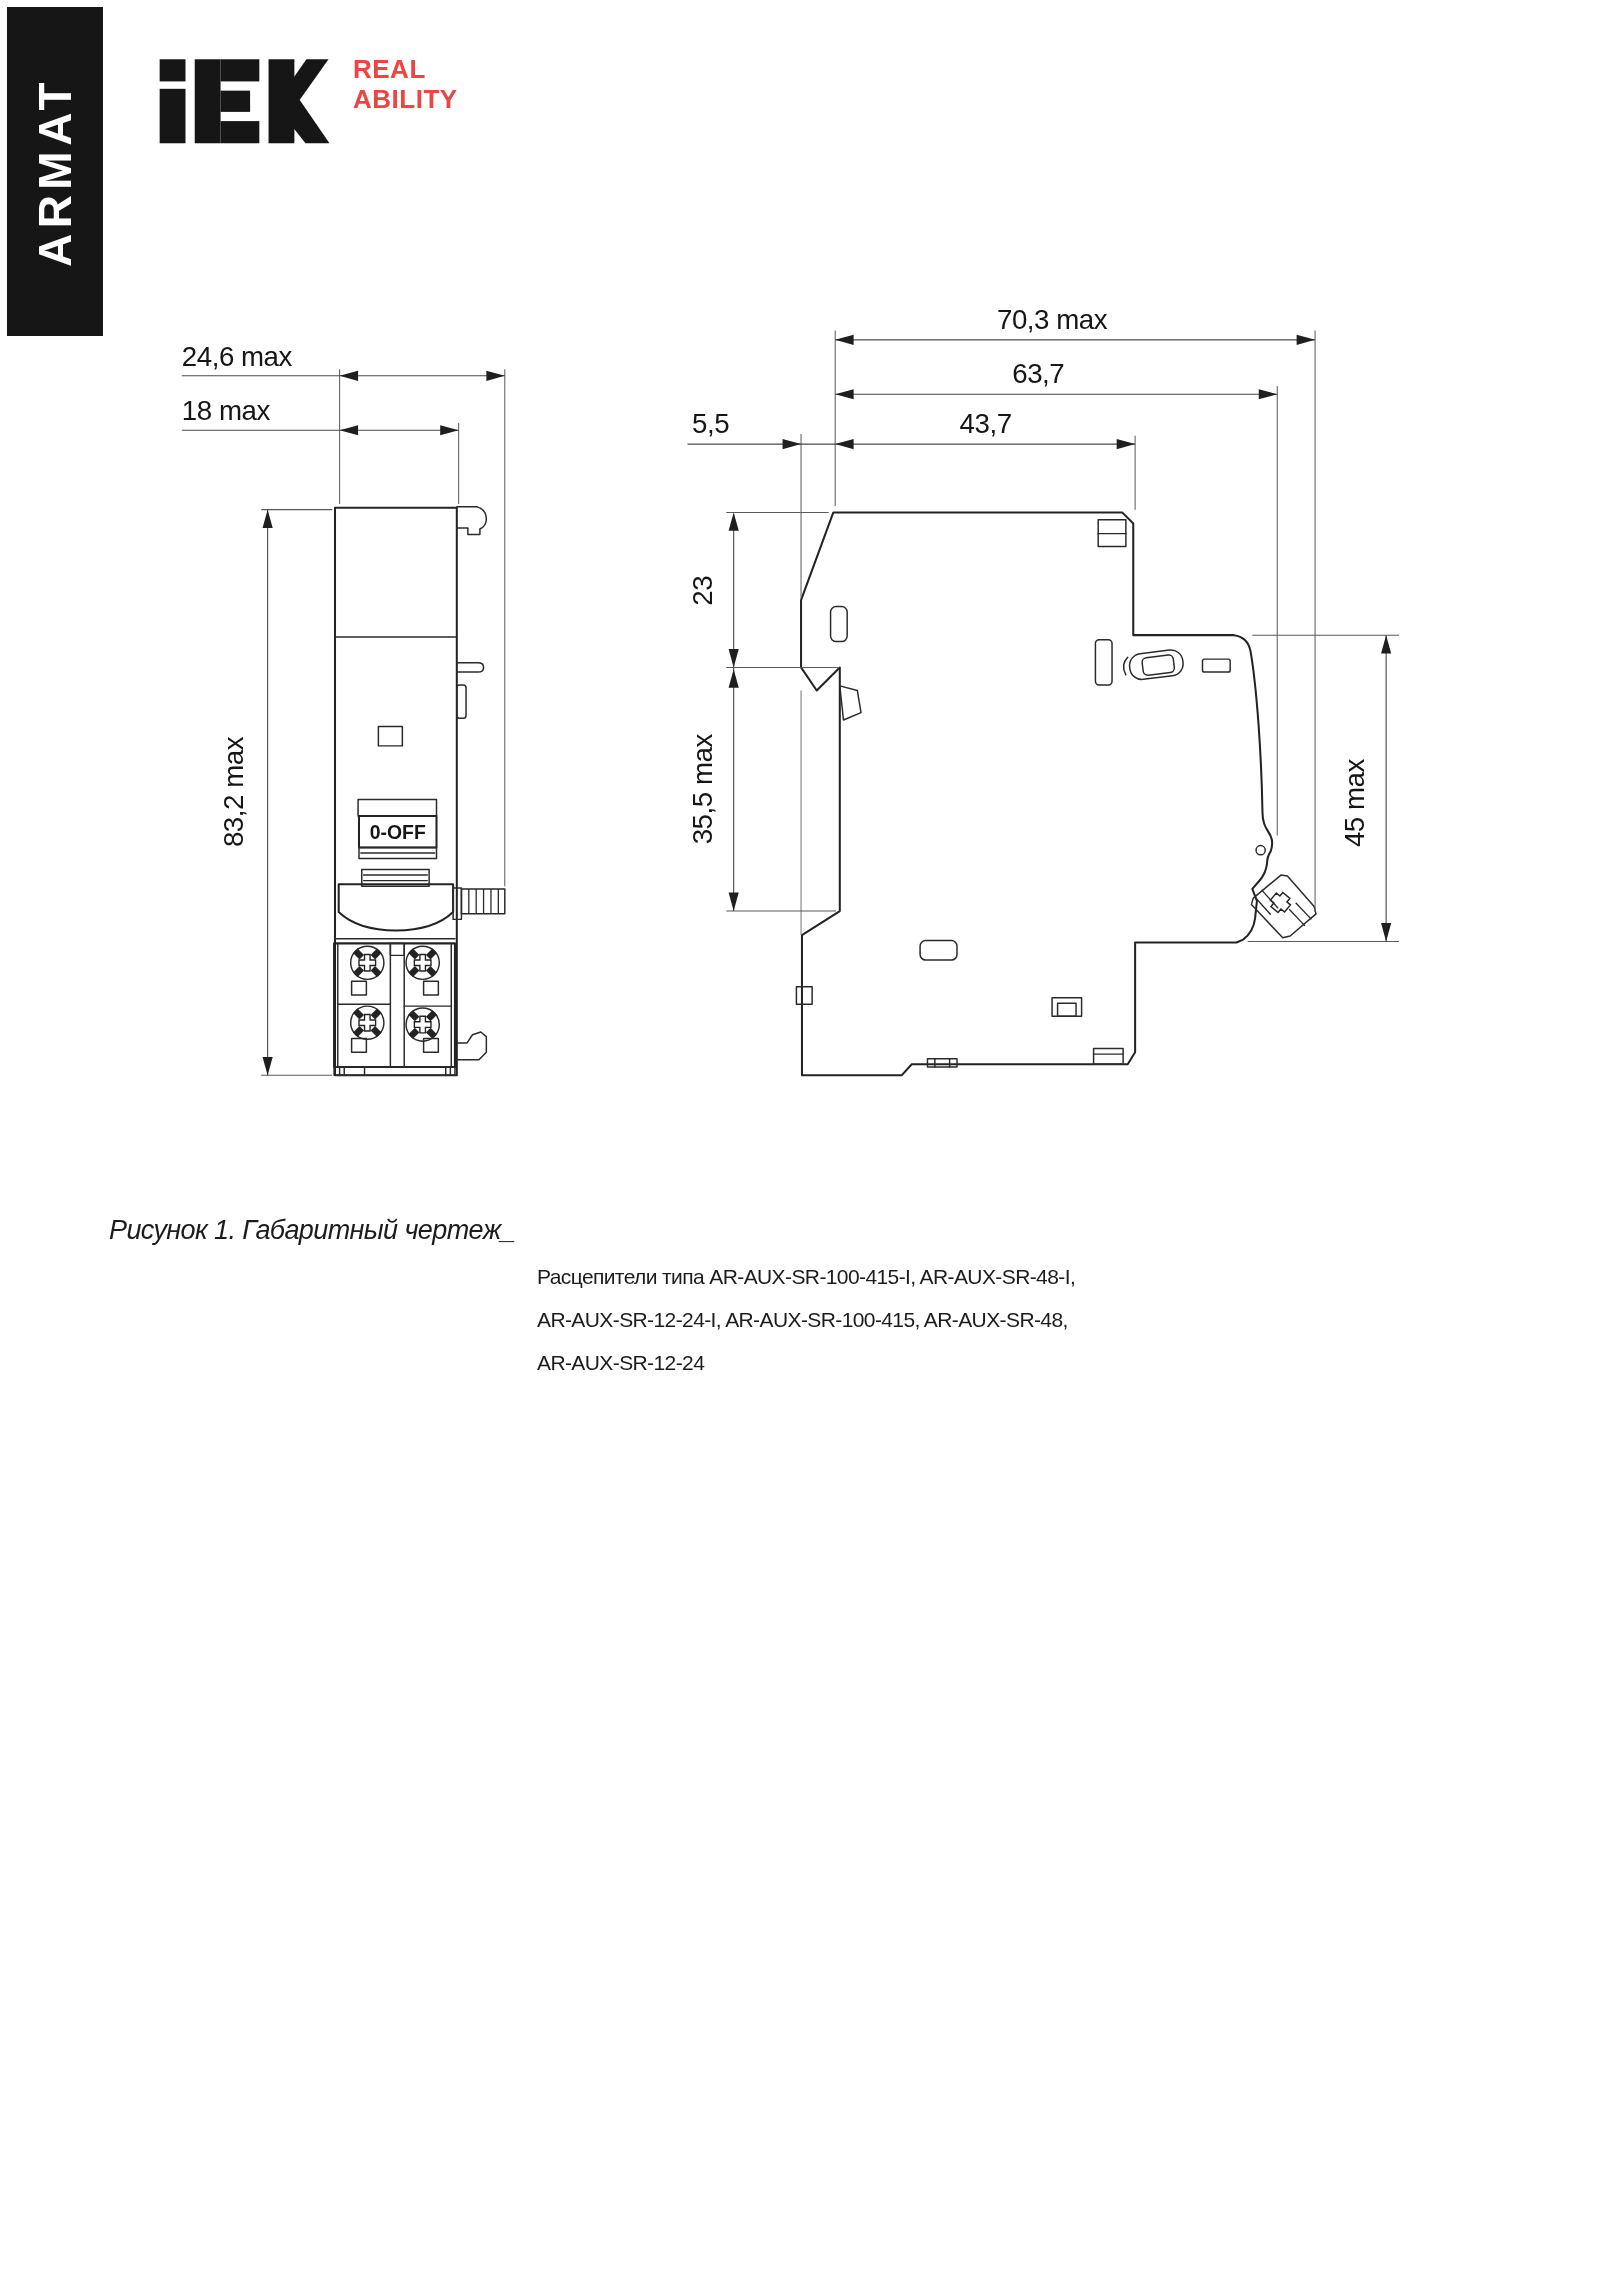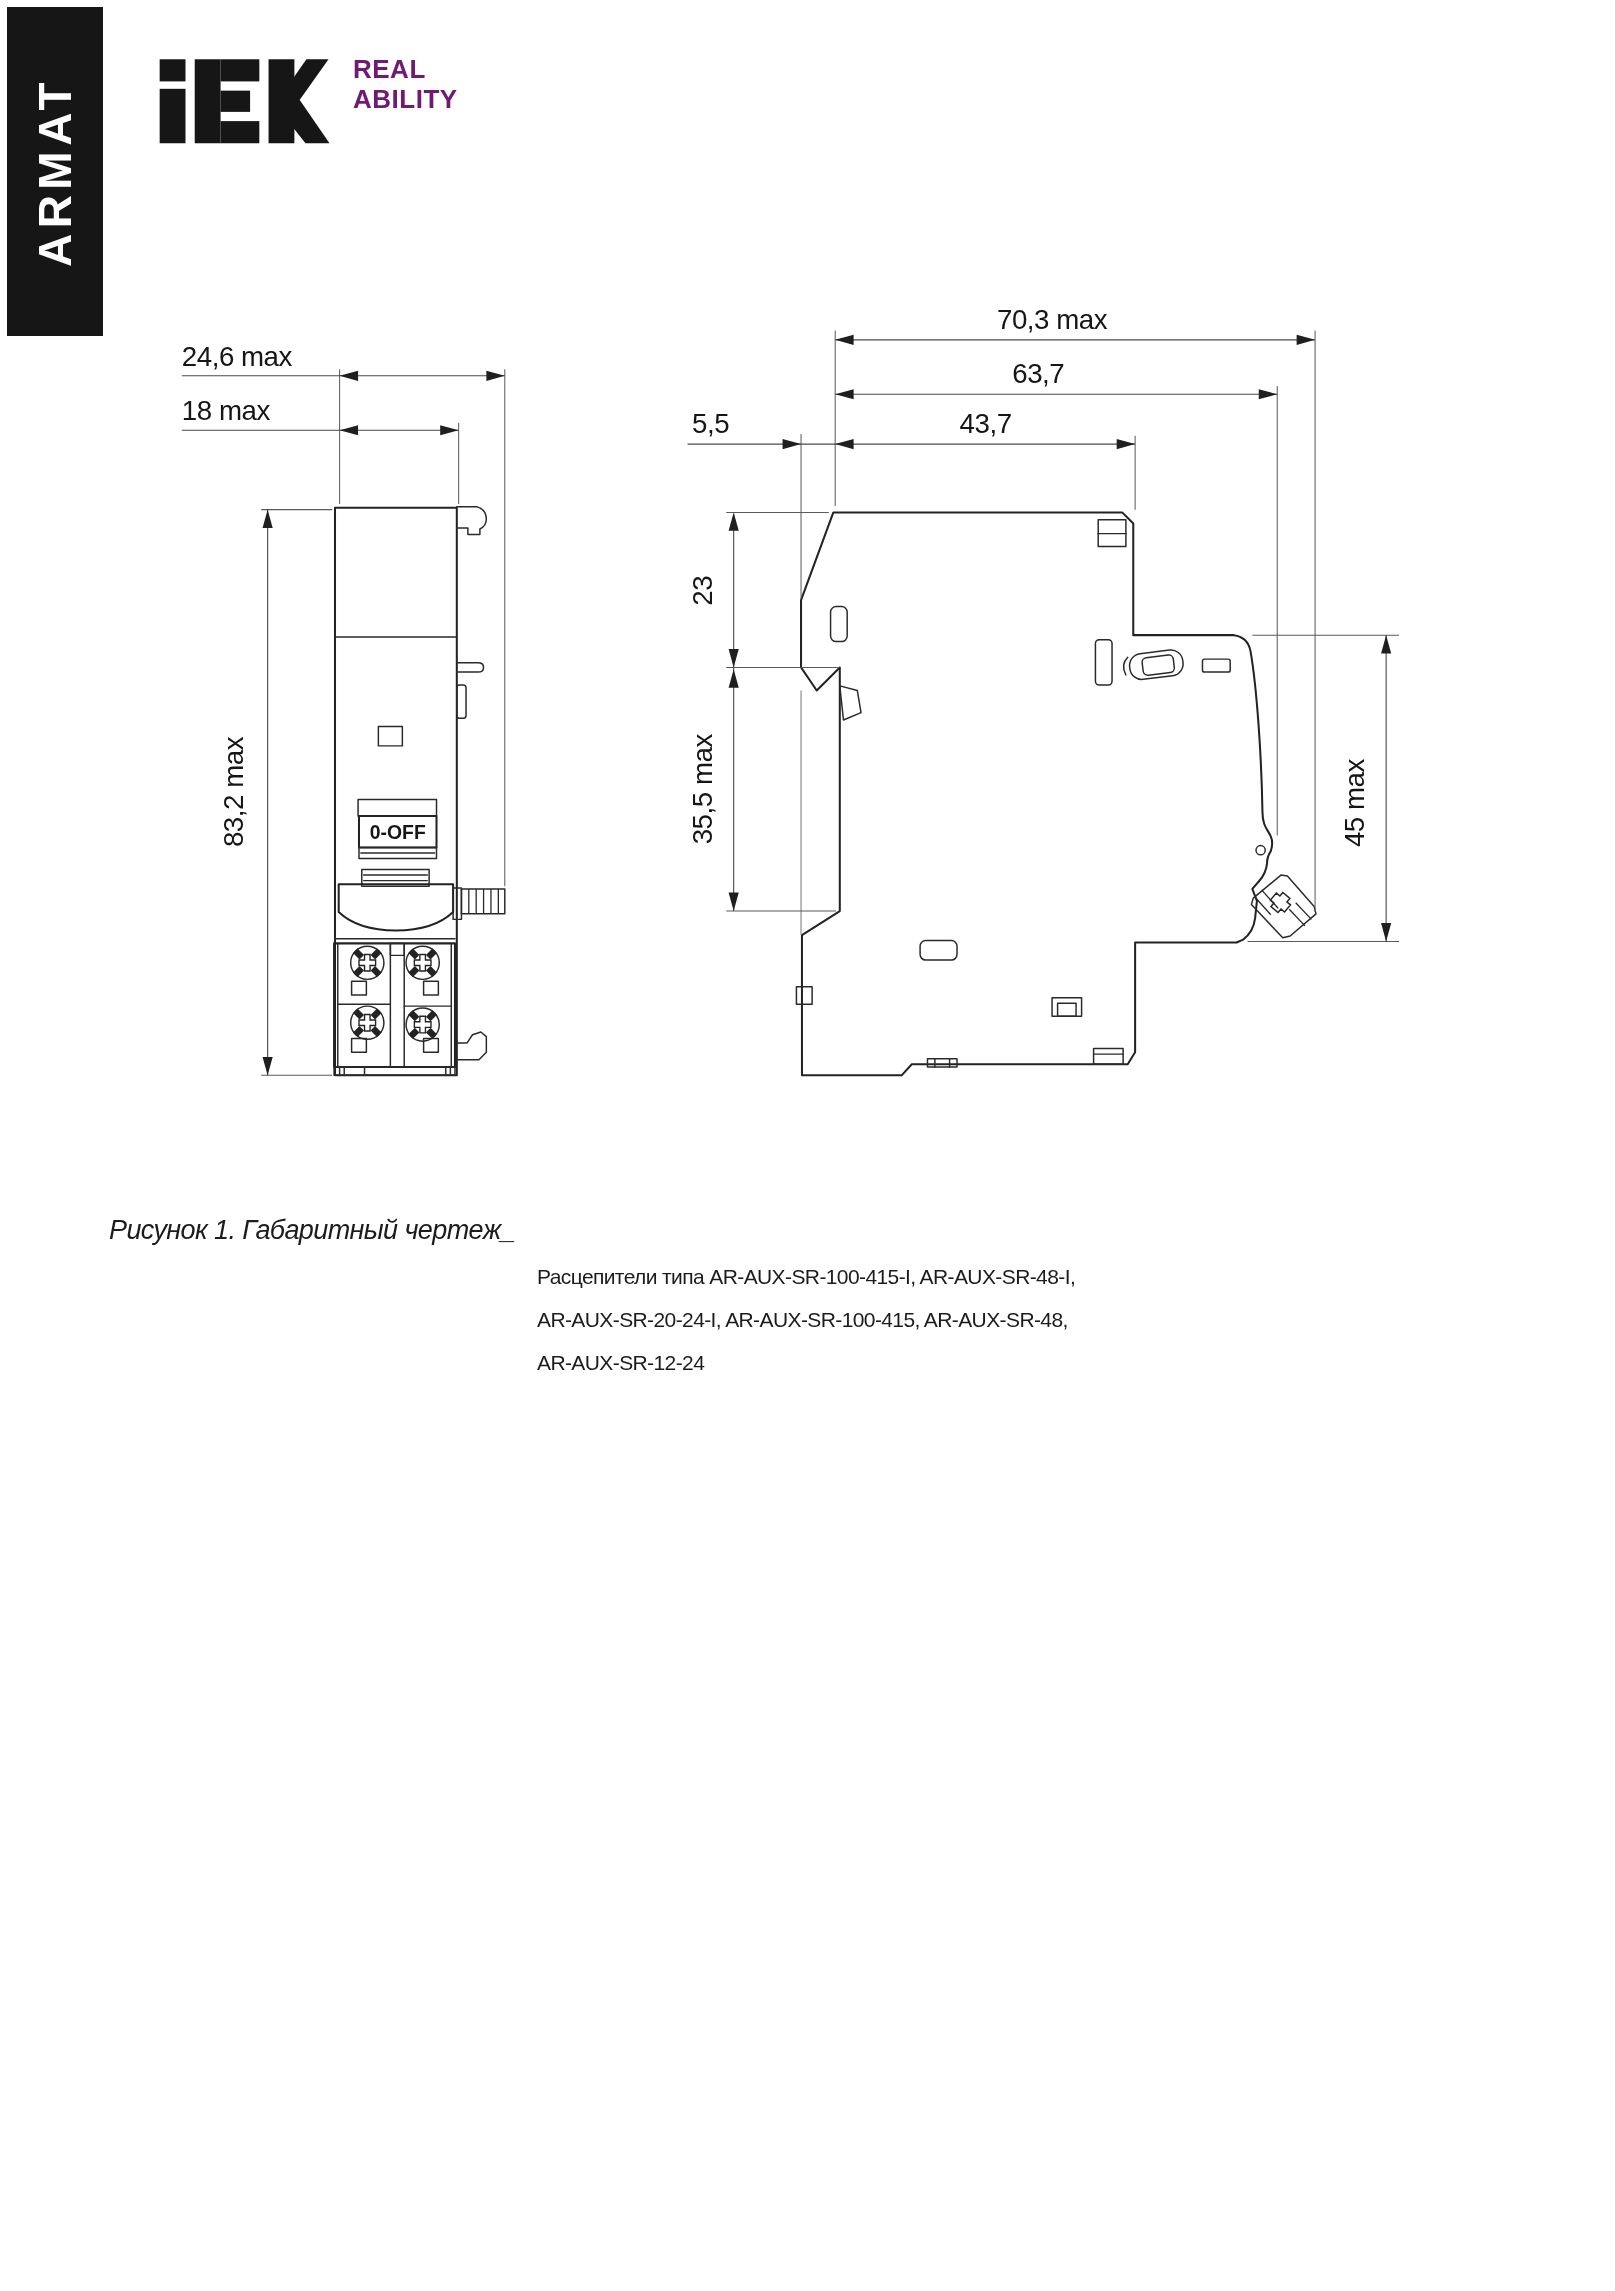--- a/index.html
+++ b/index.html
@@ -20,21 +20,21 @@
   .armat-banner span{
     position:absolute;left:50%;top:50%;
     transform:translate(-50%,-50%) rotate(-90deg);
     color:#ffffff;font-size:46px;font-weight:700;letter-spacing:5.5px;
     white-space:nowrap;
   }
   
   .tagline{
     position:absolute;left:353px;top:54px;
     font-weight:700;font-size:26px;line-height:30px;letter-spacing:0.5px;
-    color:#701a75;
+    color:#ef4444;
   }
   
   .caption-label{
     position:absolute;left:109px;top:1215px;
     font-size:27px;letter-spacing:-0.6px;white-space:nowrap;font-style:italic;
   }
   .caption-lines{
     position:absolute;left:537px;top:1255px;
     font-size:21px;letter-spacing:-0.6px;line-height:43px;white-space:nowrap;
   }
@@ -280,18 +280,18 @@
         <path class="ah" d="M1502,688 l-5.5,20 l11,0 z"></path>
         <path class="ah" d="M1502,1020 l-5.5,-20 l11,0 z"></path>
         <text x="1478" y="870" text-anchor="middle" transform="rotate(-90 1478 870)">45 max</text>
       </g>
     </g>
   </svg>
 
   <div class="caption-label">Рисунок 1. Габаритный чертеж_</div>
   <div class="caption-lines">
     <div>Расцепители типа AR-AUX-SR-100-415-I, AR-AUX-SR-48-I,</div>
-    <div>AR-AUX-SR-20-24-I, AR-AUX-SR-100-415, AR-AUX-SR-48,</div>
+    <div>AR-AUX-SR-12-24-I, AR-AUX-SR-100-415, AR-AUX-SR-48,</div>
     <div>AR-AUX-SR-12-24</div>
   </div>
 
 </div>
 
 
 </body></html>

